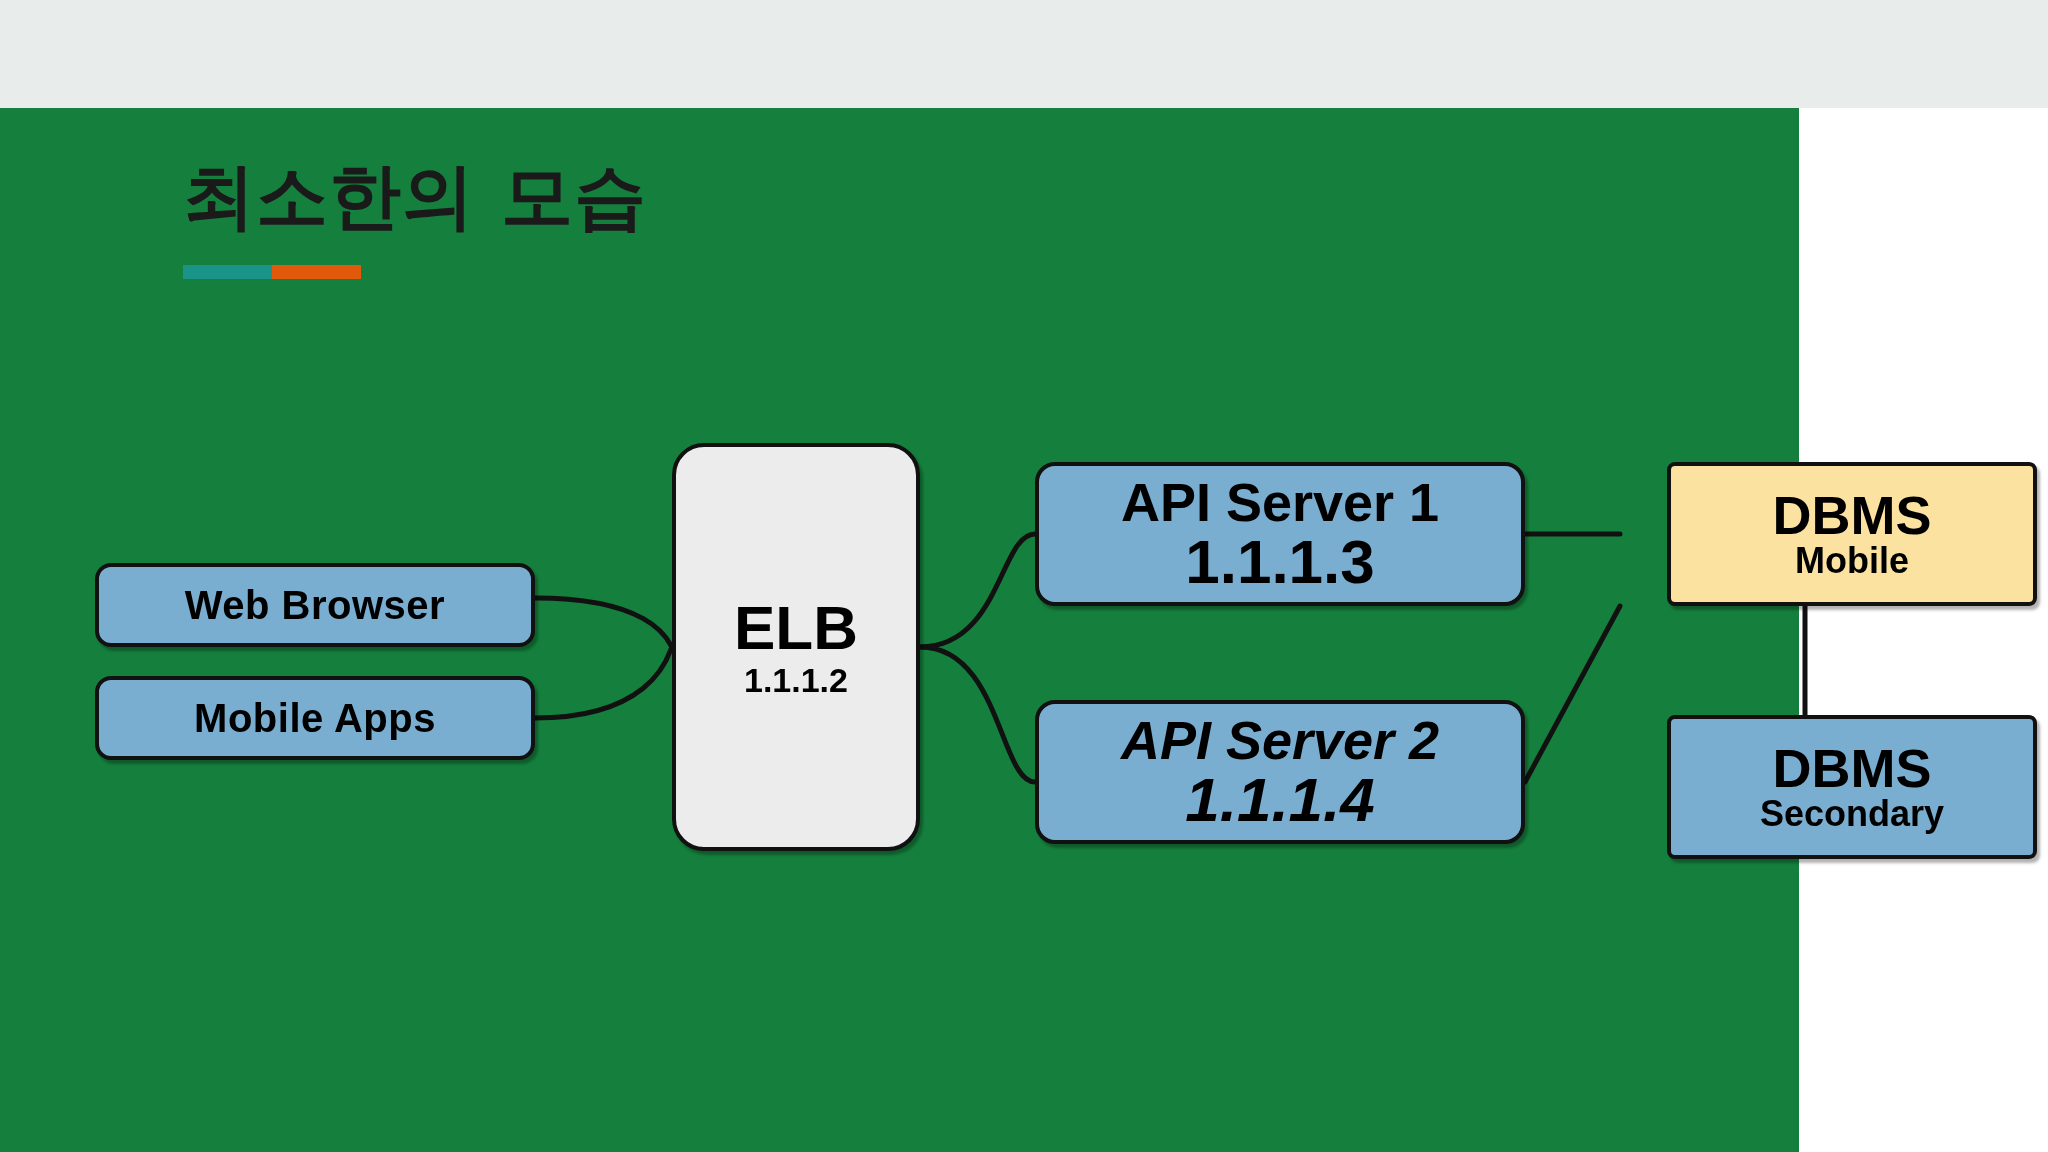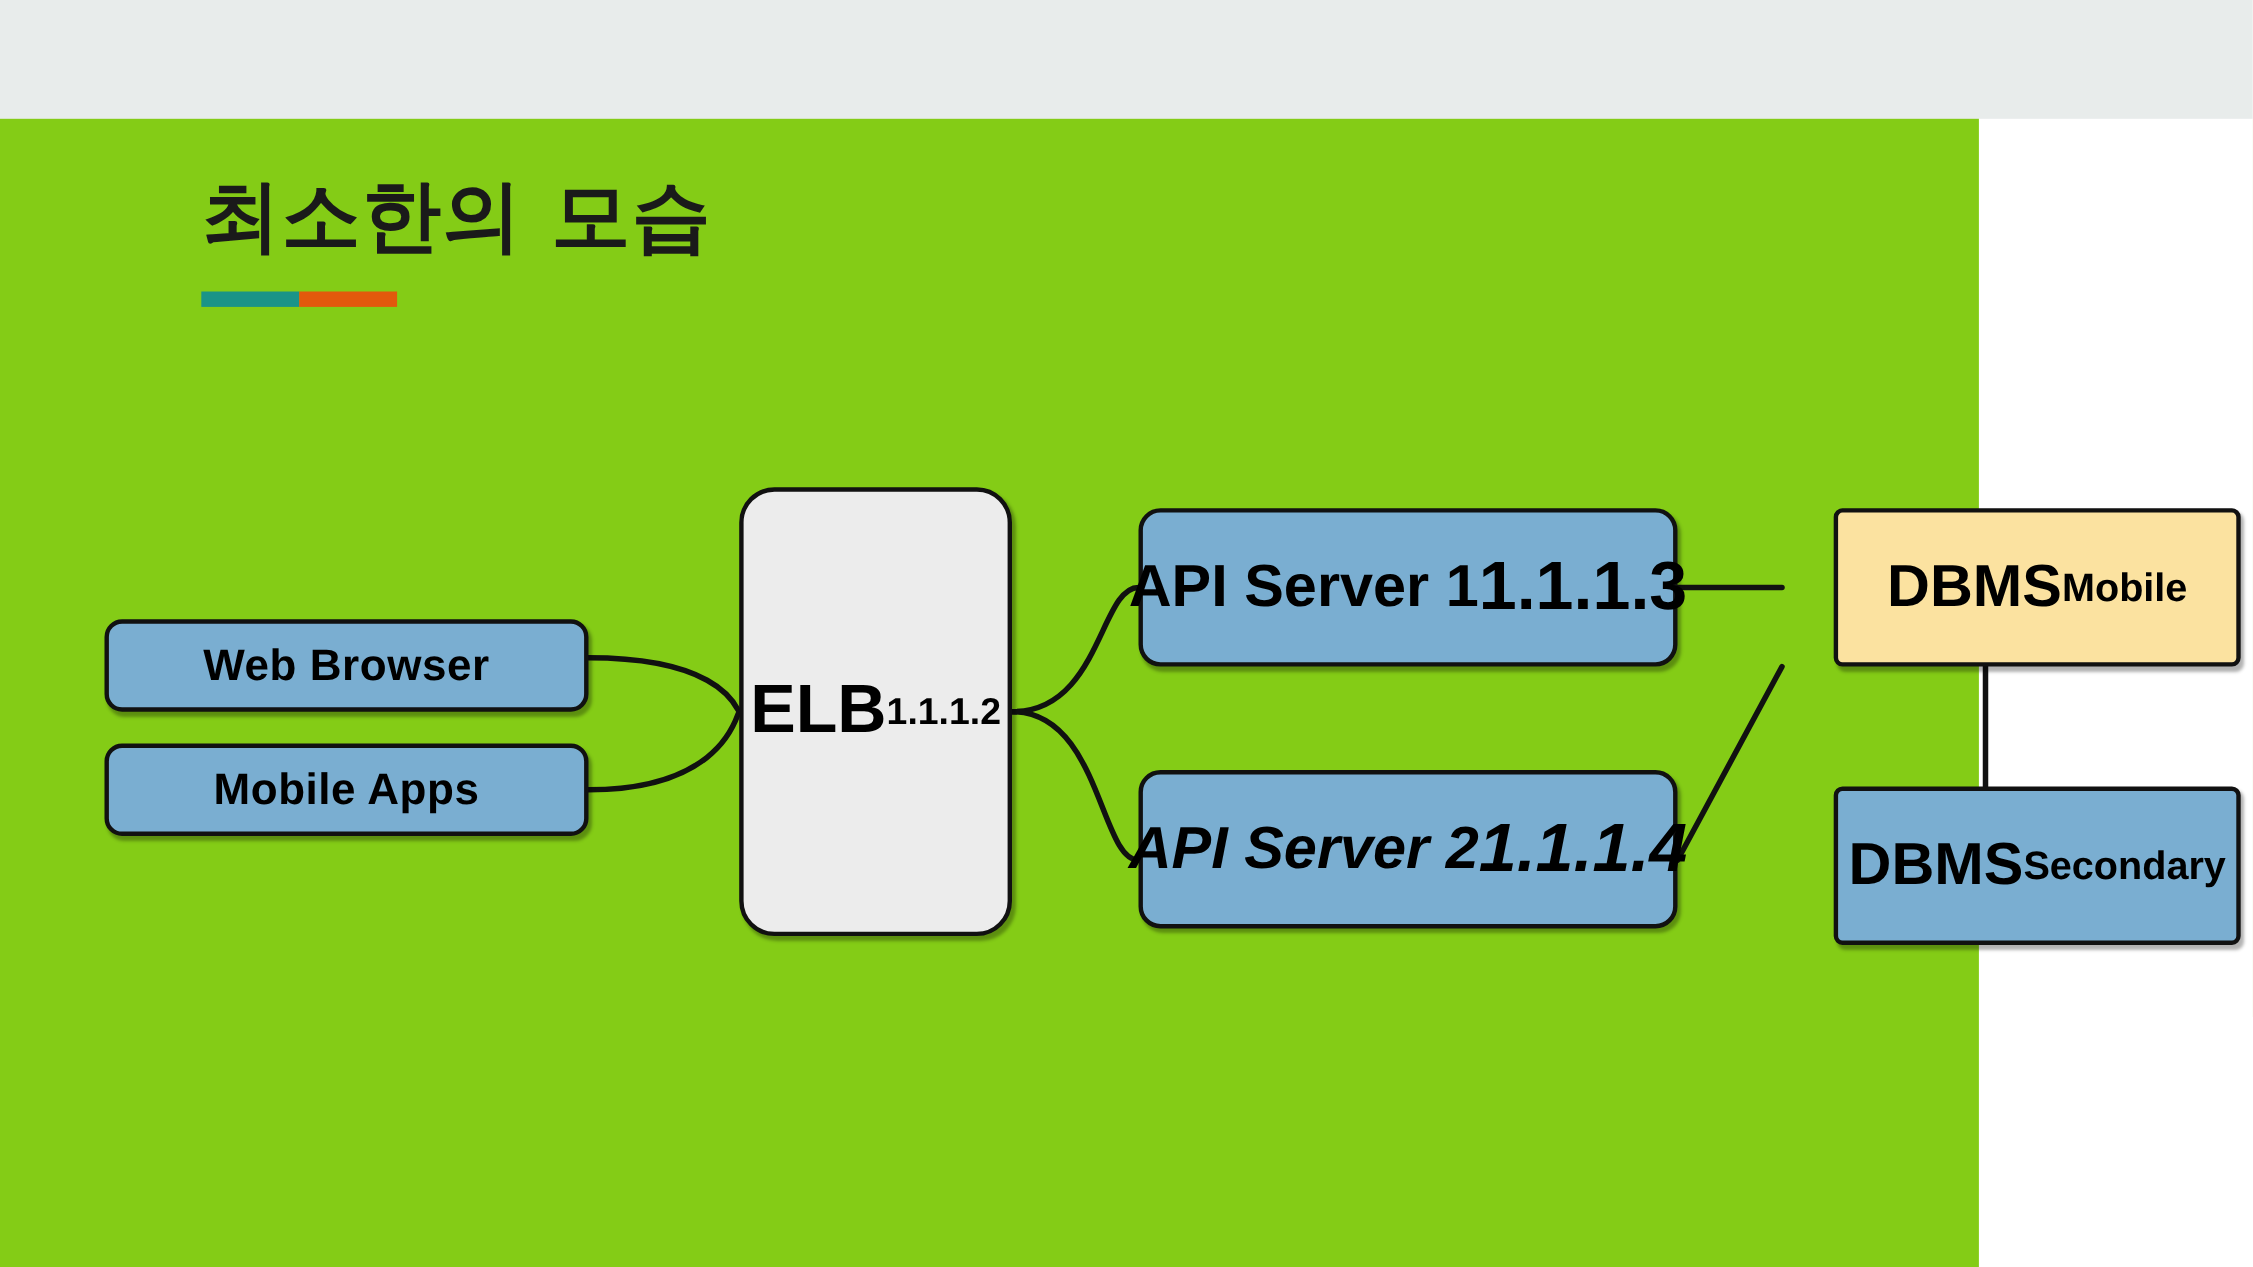--- a/index.html
+++ b/index.html
@@ -6,21 +6,21 @@
   * { margin:0; padding:0; box-sizing:border-box; }
   html, body {
     width:2048px; height:1152px;
     background:#FFFFFF;
     font-family:"Liberation Sans", sans-serif;
     overflow:hidden;
   }
   #slide {
     position:relative;
     width:1799px; height:1152px;
-    background:#84cc16;
+    background:#15803d;
   }
 
   
   #header-band {
     position:absolute;
     left:0; top:0;
     width:2048px; height:108px;
     background:#E8ECEB;
   }
 
@@ -58,21 +58,21 @@
     width:2048px; height:1152px;
     pointer-events:none;
   }
 
   
   .node {
     position:absolute;
     border:4px solid #111111;
     border-radius:18px;
     display:flex;
-    flex-direction:row;
+    flex-direction:column;
     align-items:center;
     justify-content:center;
     color:#000000;
     text-align:center;
     box-shadow:3px 4px 3px rgba(0,0,0,0.30);
     z-index:3;
   }
   .node .line1 {
     font-weight:700;
     line-height:1.02;

